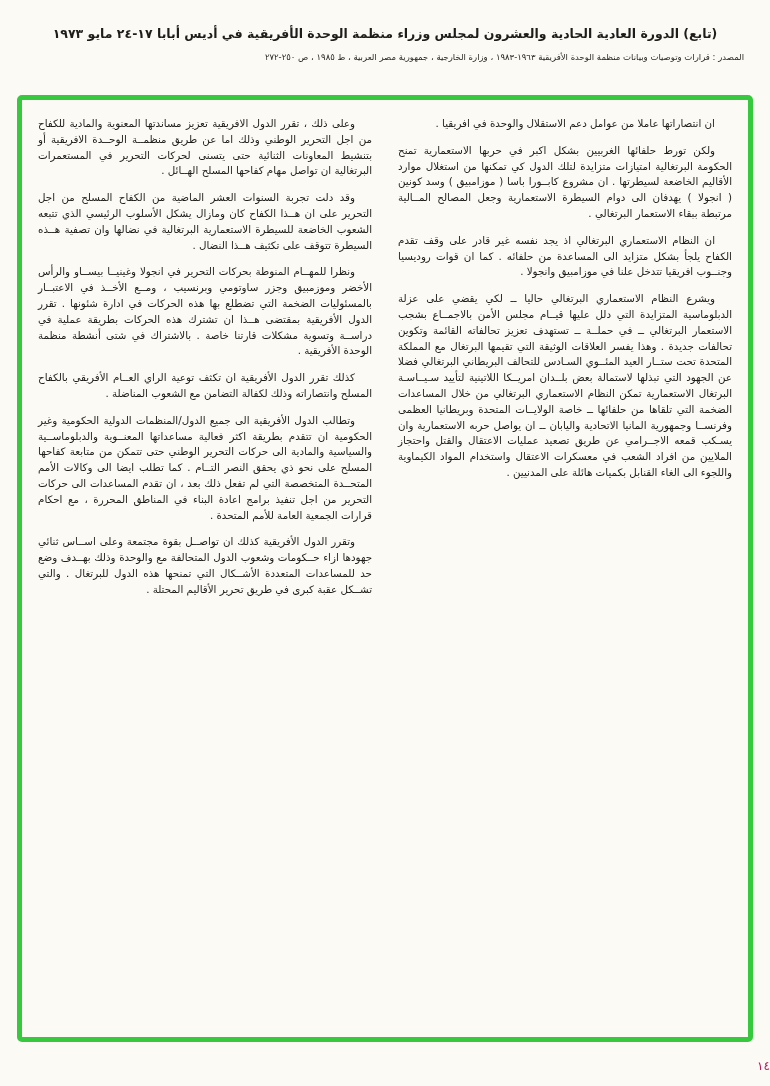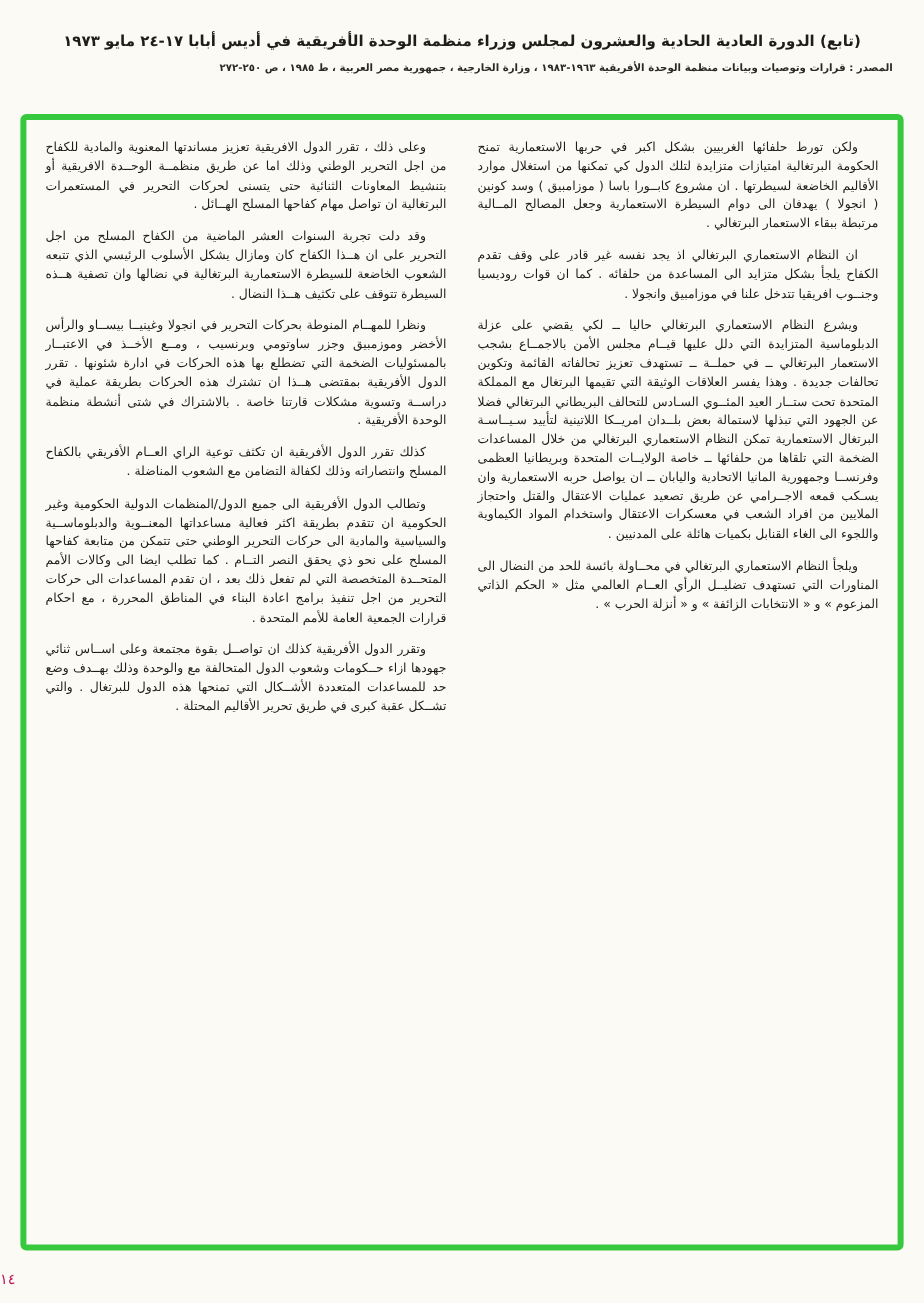--- a/index.html
+++ b/index.html
@@ -24,21 +24,21 @@
     text-align: center;
   }
   .title {
     font-size: 12.5px;
     font-weight: bold;
     line-height: 1.55;
     letter-spacing: 0.2px;
   }
   .source {
     font-size: 8.5px;
-    font-weight: bold;
+    font-weight: normal;
     margin-top: 9px;
     text-align: right;
     color: #2a2925;
     line-height: 1.4;
   }
   .content-box {
     position: absolute;
     left: 17px;
     right: 17px;
     top: 95px;
@@ -60,42 +60,42 @@
   }
   .column p {
     margin: 0 0 11px 0;
     text-indent: 17px;
   }
   .footer {
     position: absolute;
     bottom: 13px;
     left: 0;
     right: 0;
-    text-align: left;
+    text-align: right;
     font-size: 12px;
     color: #be185d;
   }
 </style>
 </head>
 <body>
 
 <div class="page">
 
   <div class="header">
     <div class="title">(تابع) الدورة العادية الحادية والعشرون لمجلس وزراء منظمة الوحدة الأفريقية في أديس أبابا ١٧-٢٤ مايو ١٩٧٣</div>
     <div class="source">المصدر : قرارات وتوصيات وبيانات منظمة الوحدة الأفريقية ١٩٦٣-١٩٨٣ ، وزارة الخارجية ، جمهورية مصر العربية ، ط ١٩٨٥ ، ص ٢٥٠-٢٧٢</div>
   </div>
 
   <div class="content-box">
 
     <div class="column">
+      <p>ان انتصاراتها عاملا من عوامل دعم الاستقلال والوحدة في افريقيا .</p>
       <p>ولكن تورط حلفائها الغربيين بشكل اكبر في حربها الاستعمارية تمنح الحكومة البرتغالية امتيازات متزايدة لتلك الدول كي تمكنها من استغلال موارد الأقاليم الخاضعة لسيطرتها . ان مشروع كابــورا باسا ( موزامبيق ) وسد كونين ( انجولا ) يهدفان الى دوام السيطرة الاستعمارية وجعل المصالح المــالية مرتبطة ببقاء الاستعمار البرتغالي .</p>
       <p>ان النظام الاستعماري البرتغالي اذ يجد نفسه غير قادر على وقف تقدم الكفاح يلجأ بشكل متزايد الى المساعدة من حلفائه . كما ان قوات روديسيا وجنــوب افريقيا تتدخل علنا في موزامبيق وانجولا .</p>
       <p>ويشرع النظام الاستعماري البرتغالي حاليا ــ لكي يقضي على عزلة الدبلوماسية المتزايدة التي دلل عليها قيــام مجلس الأمن بالاجمــاع بشجب الاستعمار البرتغالي ــ في حملــة ــ تستهدف تعزيز تحالفاته القائمة وتكوين تحالفات جديدة . وهذا يفسر العلاقات الوثيقة التي تقيمها البرتغال مع المملكة المتحدة تحت ستــار العيد المئــوي السـادس للتحالف البريطاني البرتغالي فضلا عن الجهود التي تبذلها لاستمالة بعض بلــدان امريــكا اللاتينية لتأييد سـيــاسـة البرتغال الاستعمارية تمكن النظام الاستعماري البرتغالي من خلال المساعدات الضخمة التي تلقاها من حلفائها ــ خاصة الولايــات المتحدة وبريطانيا العظمى وفرنســا وجمهورية المانيا الاتحادية واليابان ــ ان يواصل حربه الاستعمارية وان يسـكب قمعه الاجــرامي عن طريق تصعيد عمليات الاعتقال والقتل واحتجاز الملايين من افراد الشعب في معسكرات الاعتقال واستخدام المواد الكيماوية واللجوء الى الغاء القنابل بكميات هائلة على المدنيين .</p>
-      <p>ويلجأ النظام الاستعماري البرتغالي في محــاولة بائسة للحد من النضال الى المناورات التي تستهدف تضليــل الرأي العــام العالمي مثل « الحكم الذاتي المزعوم » و « الانتخابات الزائفة » و « أنزلة الحرب » .</p>
     </div>
 
     <div class="column">
       <p>وعلى ذلك ، تقرر الدول الافريقية تعزيز مساندتها المعنوية والمادية للكفاح من اجل التحرير الوطني وذلك اما عن طريق منظمــة الوحــدة الافريقية أو بتنشيط المعاونات الثنائية حتى يتسنى لحركات التحرير في المستعمرات البرتغالية ان تواصل مهام كفاحها المسلح الهــائل .</p>
       <p>وقد دلت تجربة السنوات العشر الماضية من الكفاح المسلح من اجل التحرير على ان هــذا الكفاح كان ومازال يشكل الأسلوب الرئيسي الذي تتبعه الشعوب الخاضعة للسيطرة الاستعمارية البرتغالية في نضالها وان تصفية هــذه السيطرة تتوقف على تكثيف هــذا النضال .</p>
       <p>ونظرا للمهــام المنوطة بحركات التحرير في انجولا وغينيــا بيســاو والرأس الأخضر وموزمبيق وجزر ساوتومي وبرنسيب ، ومــع الأخــذ في الاعتبــار بالمسئوليات الضخمة التي تضطلع بها هذه الحركات في ادارة شئونها . تقرر الدول الأفريقية بمقتضى هــذا ان تشترك هذه الحركات بطريقة عملية في دراســة وتسوية مشكلات قارتنا خاصة . بالاشتراك في شتى أنشطة منظمة الوحدة الأفريقية .</p>
       <p>كذلك تقرر الدول الأفريقية ان تكثف توعية الراي العــام الأفريقي بالكفاح المسلح وانتصاراته وذلك لكفالة التضامن مع الشعوب المناضلة .</p>
       <p>وتطالب الدول الأفريقية الى جميع الدول/المنظمات الدولية الحكومية وغير الحكومية ان تتقدم بطريقة اكثر فعالية مساعداتها المعنــوية والدبلوماســية والسياسية والمادية الى حركات التحرير الوطني حتى تتمكن من متابعة كفاحها المسلح على نحو ذي يحقق النصر التــام . كما تطلب ايضا الى وكالات الأمم المتحــدة المتخصصة التي لم تفعل ذلك بعد ، ان تقدم المساعدات الى حركات التحرير من اجل تنفيذ برامج اعادة البناء في المناطق المحررة ، مع احكام قرارات الجمعية العامة للأمم المتحدة .</p>
       <p>وتقرر الدول الأفريقية كذلك ان تواصــل بقوة مجتمعة وعلى اســاس ثنائي جهودها ازاء حــكومات وشعوب الدول المتحالفة مع والوحدة وذلك بهــدف وضع حد للمساعدات المتعددة الأشــكال التي تمنحها هذه الدول للبرتغال . والتي تشــكل عقبة كبرى في طريق تحرير الأقاليم المحتلة .</p>
     </div>

